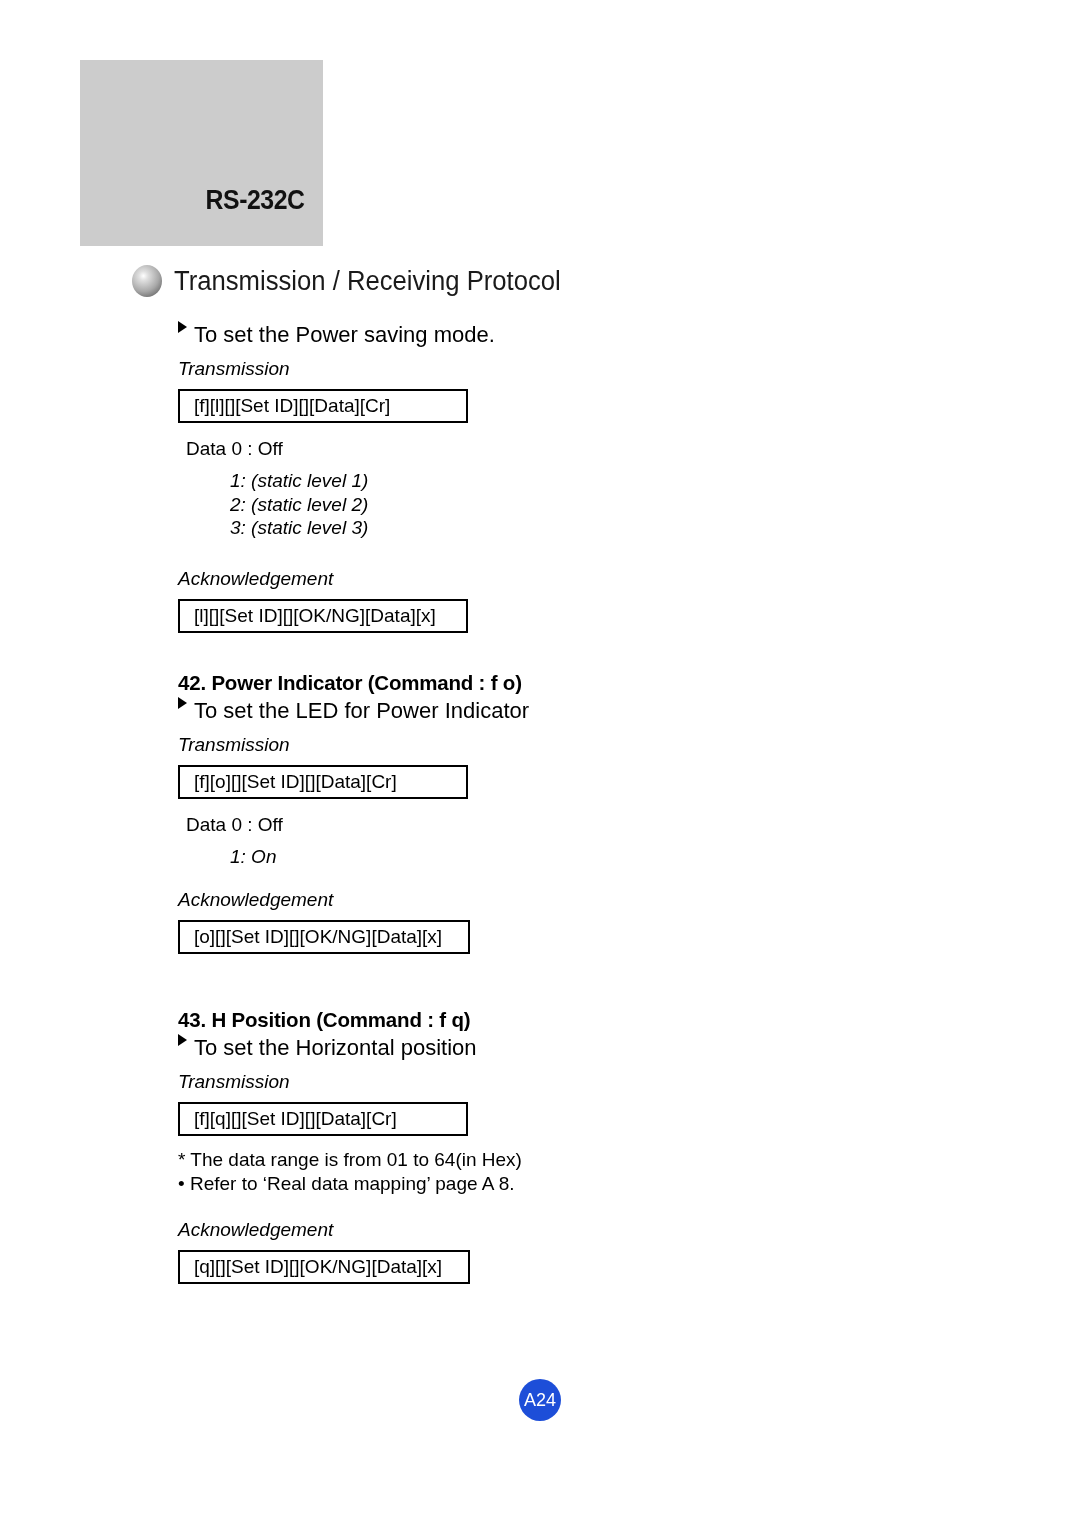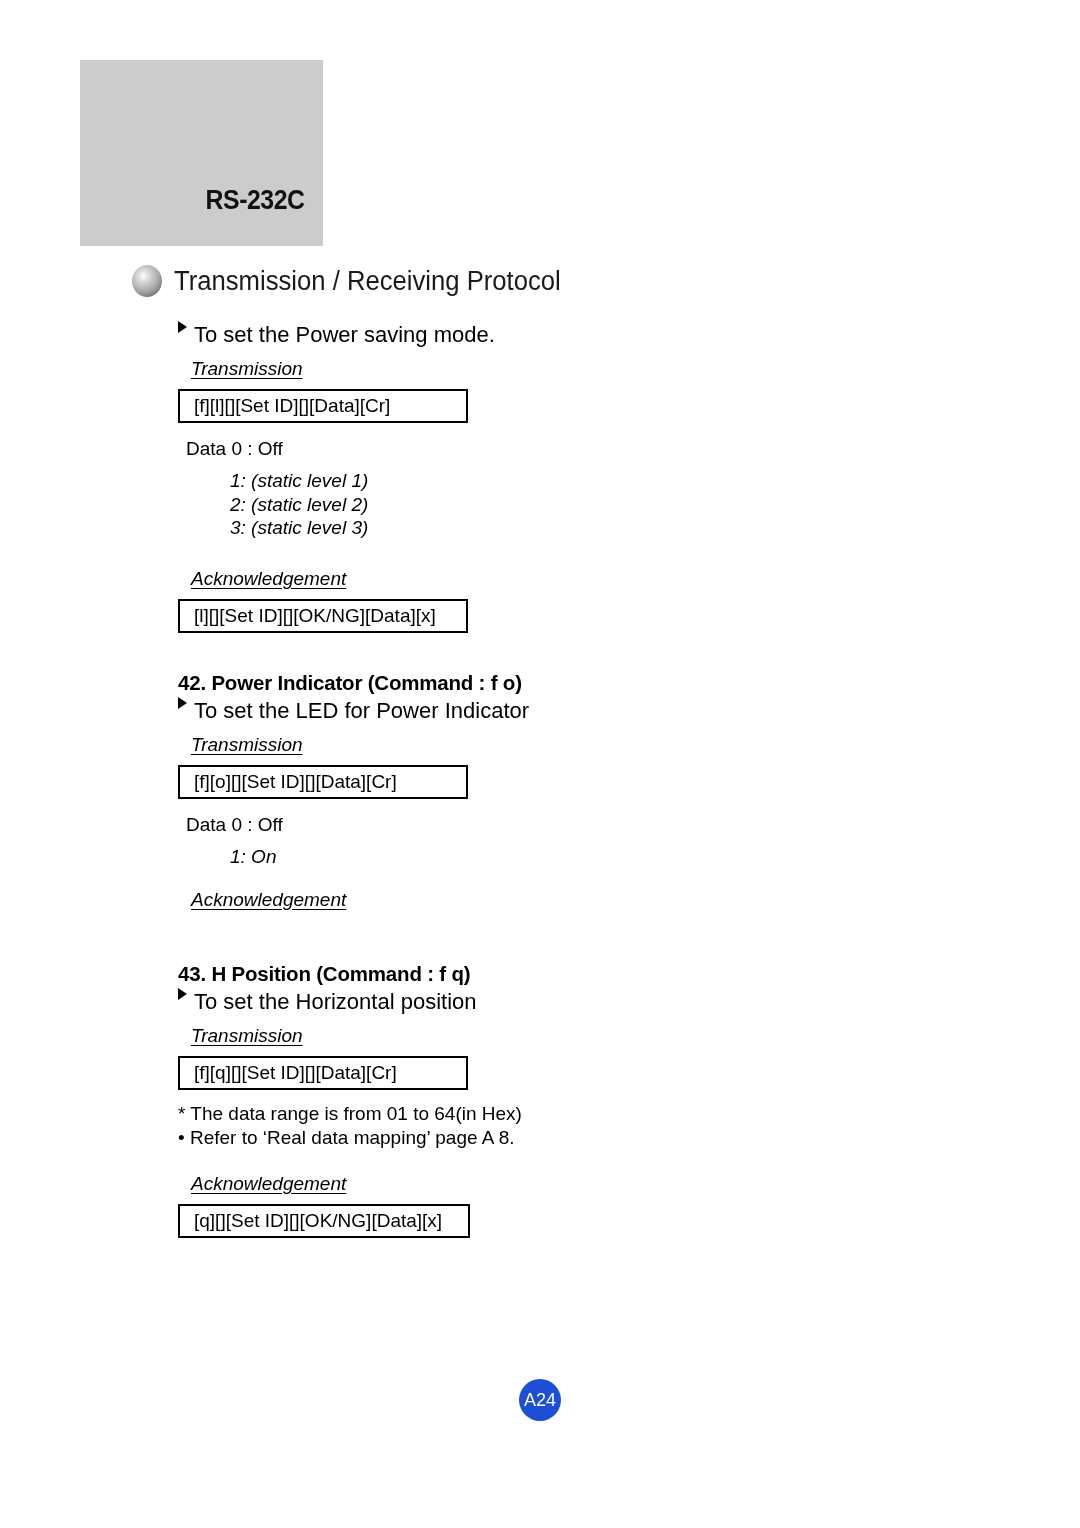--- a/index.html
+++ b/index.html
@@ -126,23 +126,22 @@
     border-top: 6px solid transparent;
     border-bottom: 6px solid transparent;
     margin-right: 7px;
     flex: 0 0 auto;
     position: relative;
     top: -1px;
   }
   .label-ul {
     font-size: 19px;
     font-style: italic;
-    text-decoration: underline;
     text-underline-offset: 3px;
-    margin: 0 0 9px 13px;
+    margin: 0 0 9px 0;
     display: inline-block;
     white-space: nowrap;
   }
   .cmd-box {
     border: 2.5px solid #000;
     box-sizing: border-box;
     width: 290px;
     height: 34px;
     display: flex;
     align-items: center;
@@ -234,20 +233,21 @@
       <span>To set the LED for Power Indicator</span>
     </div>
     <div class="label-ul">Transmission</div>
     <div class="cmd-box">[f][o][][Set ID][][Data][Cr]</div>
     <div class="data-block">
       <div class="first">Data 0 : Off</div>
       <div class="indent">1: On</div>
     </div>
     <div class="spacer-sm"></div>
     <div class="label-ul">Acknowledgement</div>
+    <div class="cmd-box wide">[o][][Set ID][][OK/NG][Data][x]</div>
   </div>
 
   <div class="spacer-lg"></div>
   <div class="spacer-md"></div>
 
   <div class="section">
     <div class="sec-title">43. H Position (Command : f q)</div>
     <div class="sec-desc">
       <span class="tri-icon"></span>
       <span>To set the Horizontal position</span>

